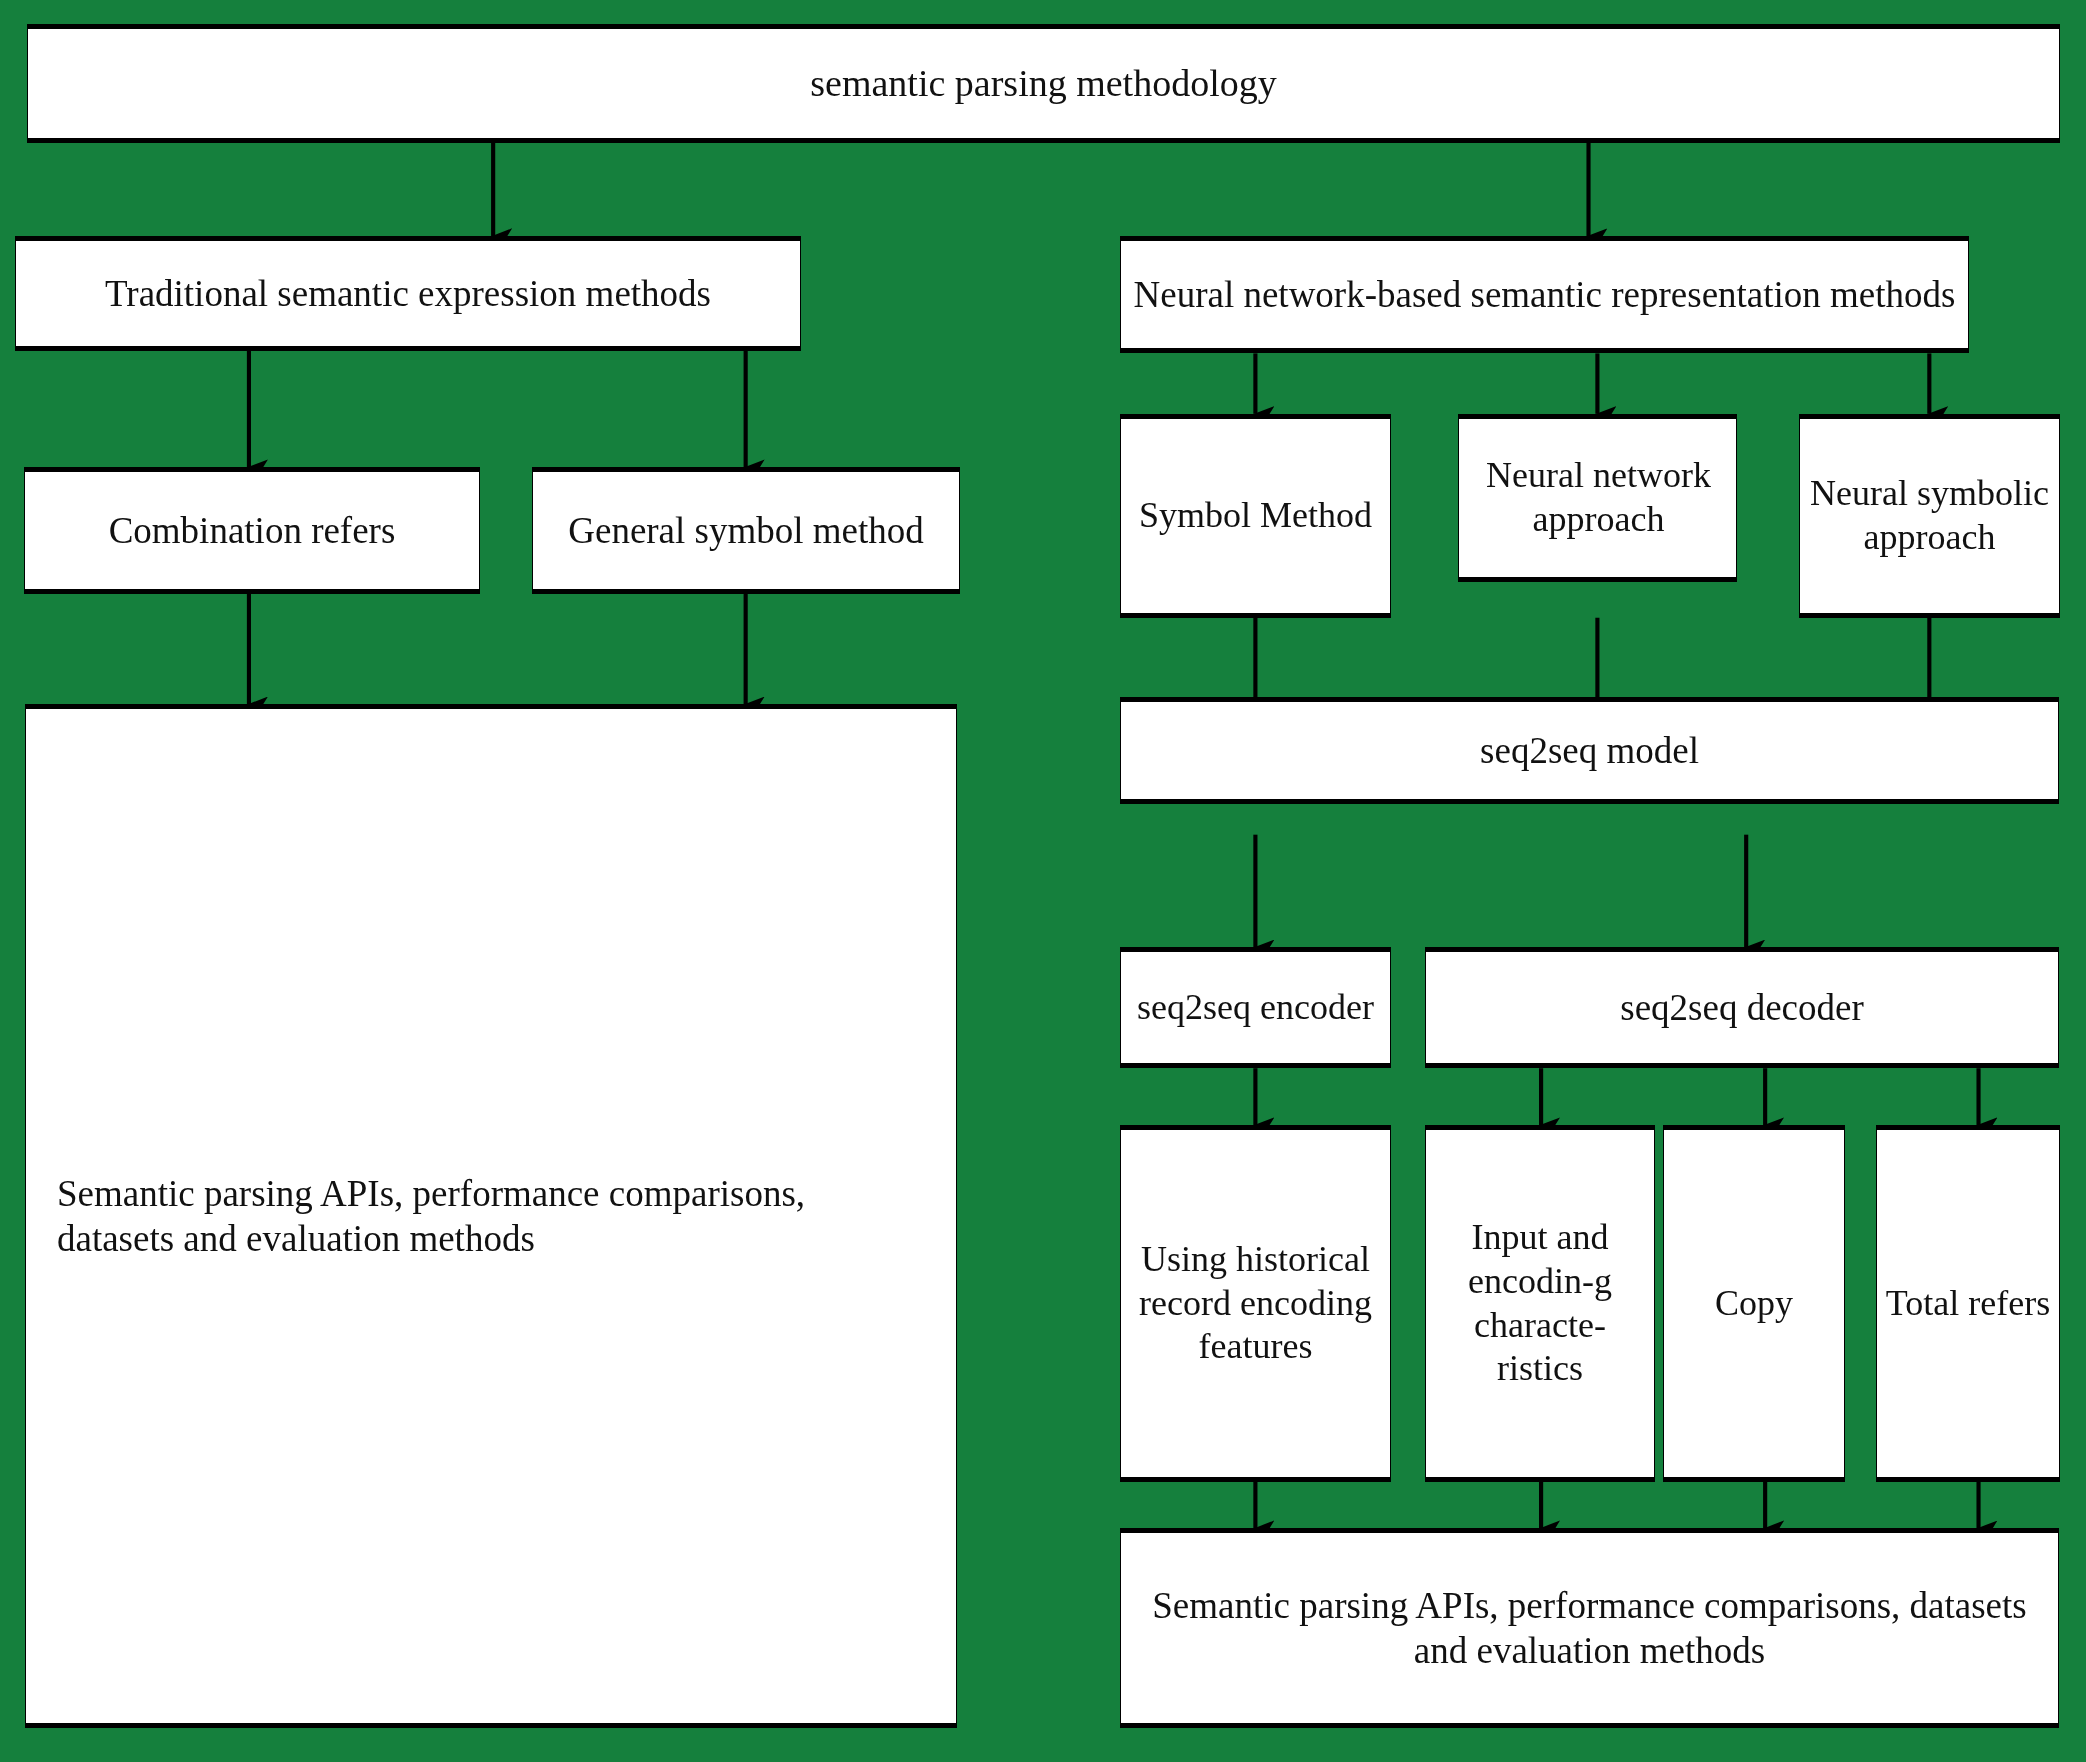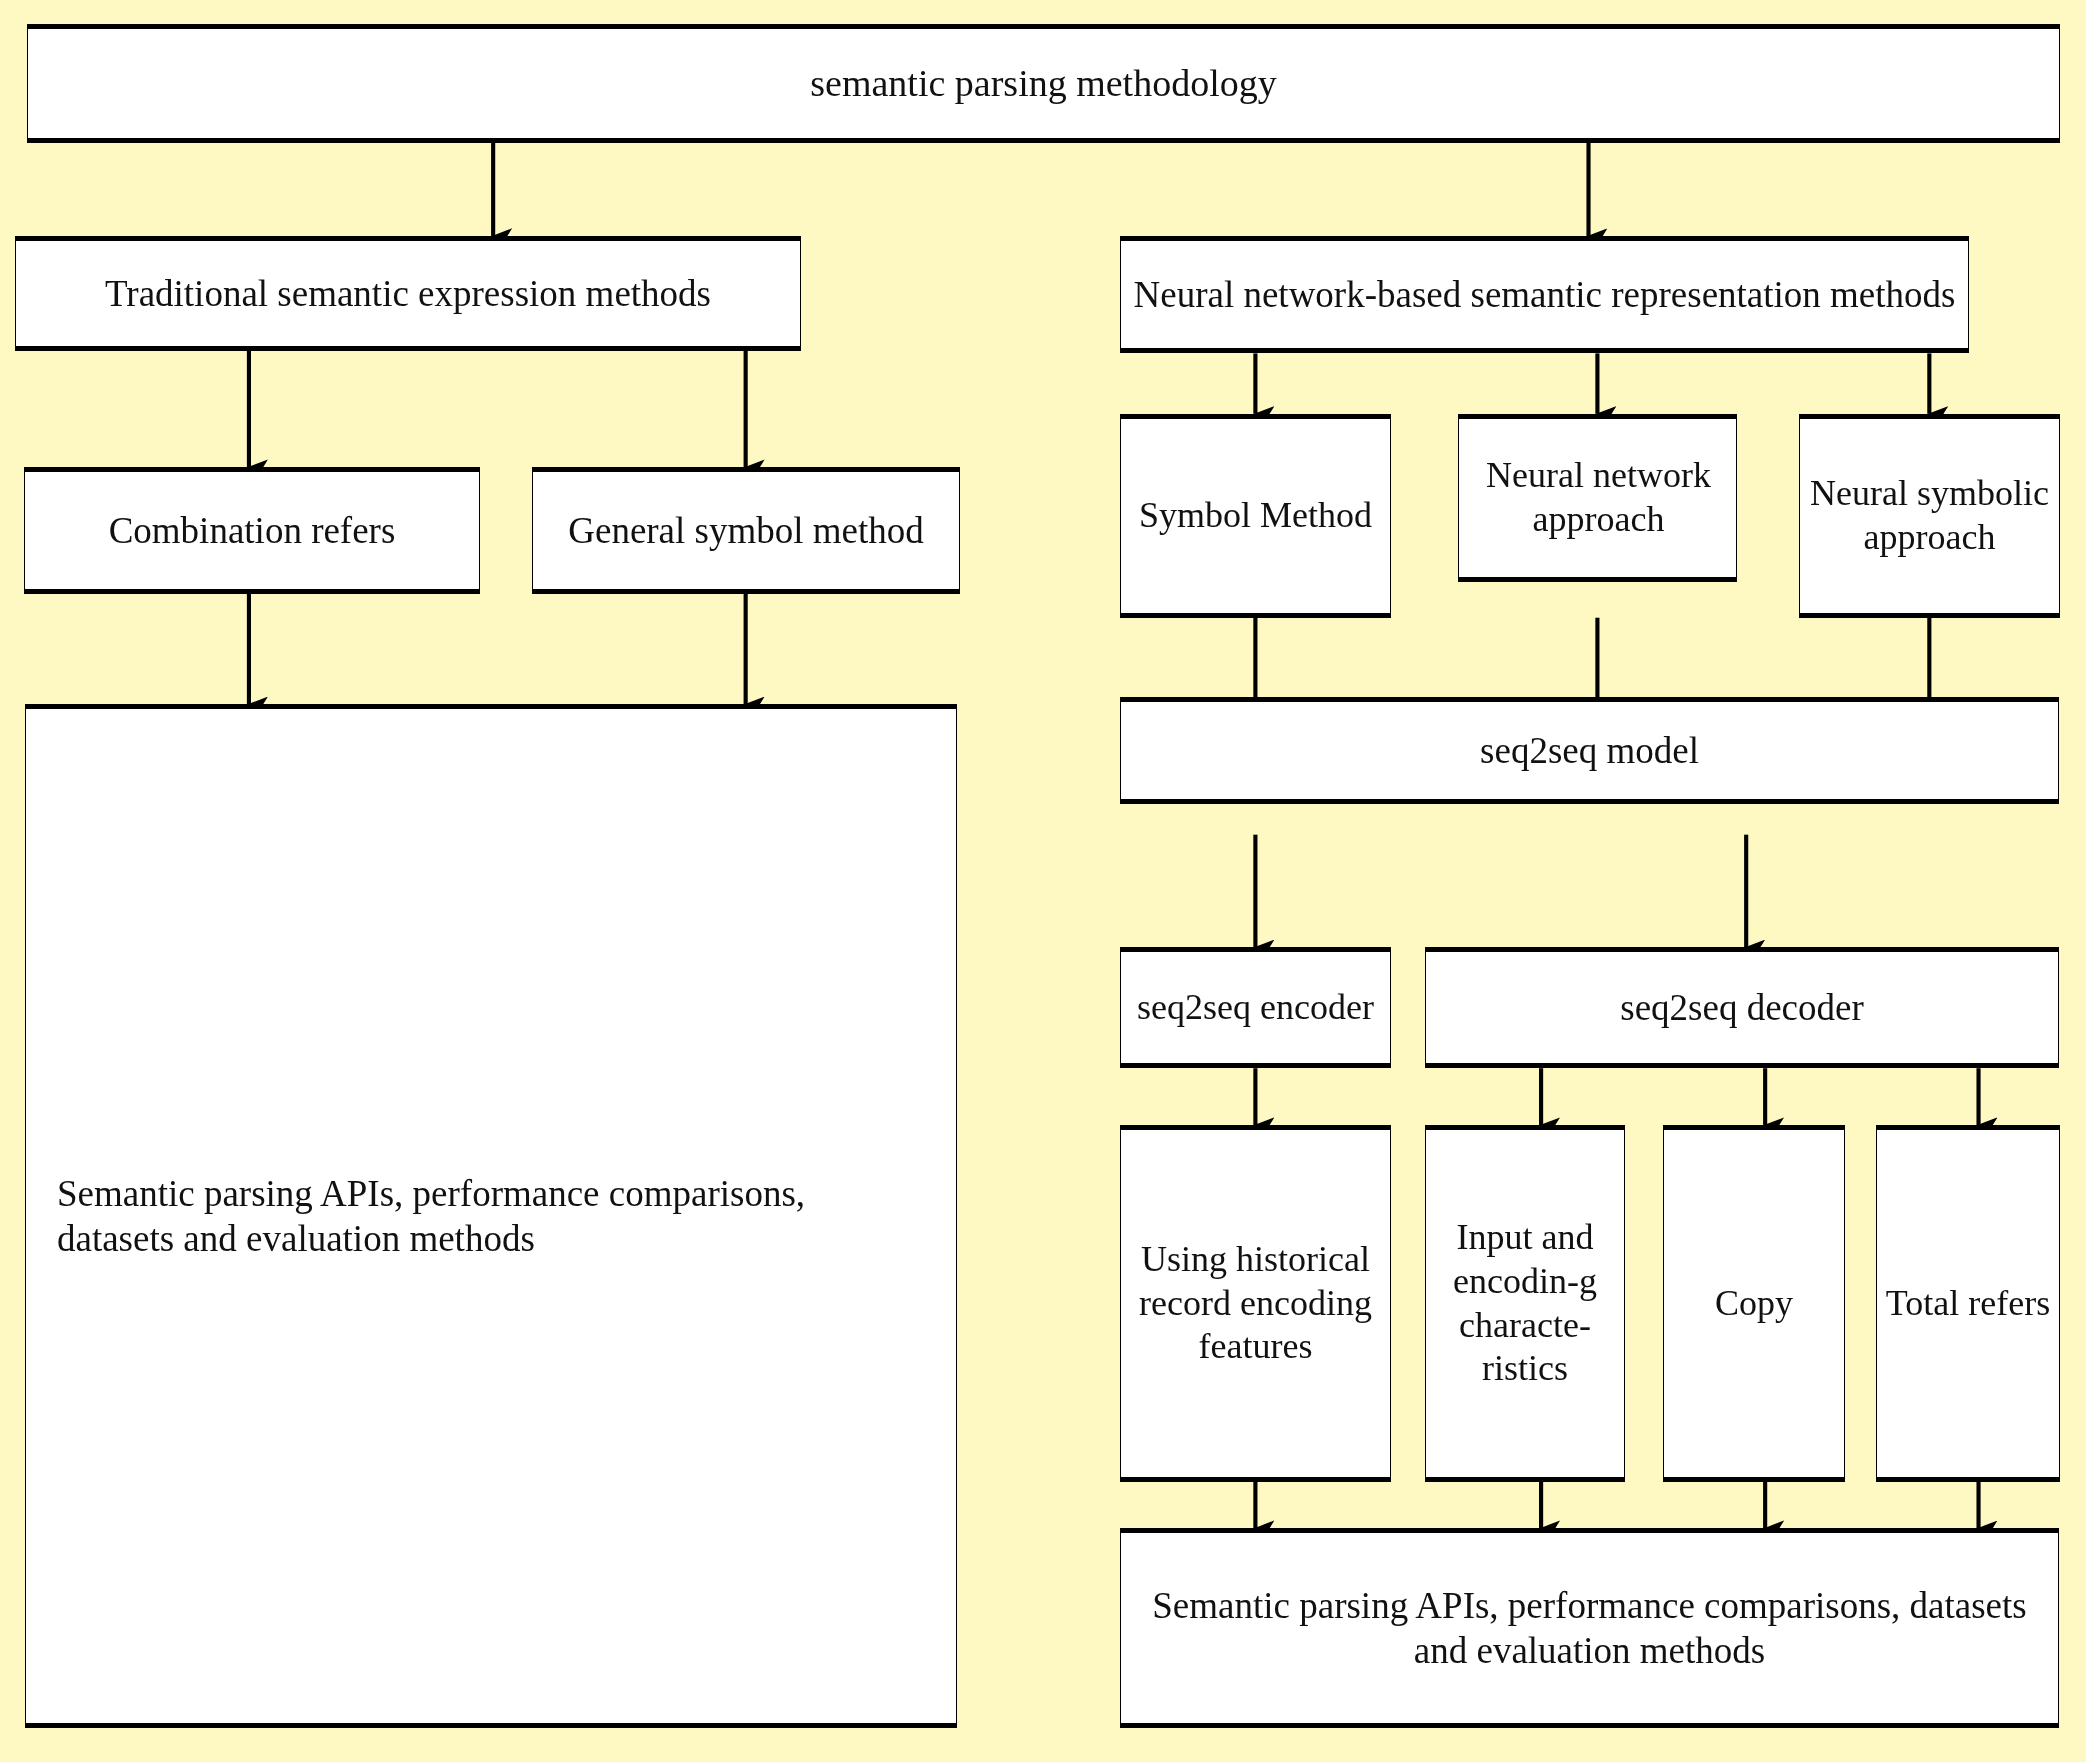--- a/index.html
+++ b/index.html
@@ -4,21 +4,21 @@
 <style>
   html, body {
     margin: 0;
     padding: 0;
     background: #ffffff;
   }
   #canvas {
     position: relative;
     width: 2087px;
     height: 1763px;
-    background: #fef9c3;
+    background: #15803d;
     font-family: "Liberation Serif", "DejaVu Serif", serif;
     overflow: hidden;
   }
   .node {
     position: absolute;
     box-sizing: border-box;
     border: 1.8px solid #000000;
     border-top-width: 5.3px;
     border-bottom-width: 5.3px;
     background: #ffffff;
@@ -161,21 +161,21 @@
   </div>
 
   <div class="node t-lg" style="left:1425px; top:947px; width:634px; height:121px;">
     <span class="label">seq2seq decoder</span>
   </div>
 
   <div class="node t-md" style="left:1120px; top:1125px; width:271px; height:357px;">
     <span class="label">Using historical record encoding features</span>
   </div>
 
-  <div class="node t-md" style="left:1425px; top:1125px; width:200px; height:357px;">
+  <div class="node t-md" style="left:1425px; top:1125px; width:230px; height:357px;">
     <span class="label">Input and encodin-g characte-ristics</span>
   </div>
 
   <div class="node t-md" style="left:1663px; top:1125px; width:182px; height:357px;">
     <span class="label">Copy</span>
   </div>
 
   <div class="node t-md" style="left:1876px; top:1125px; width:184px; height:357px;">
     <span class="label">Total refers</span>
   </div>

